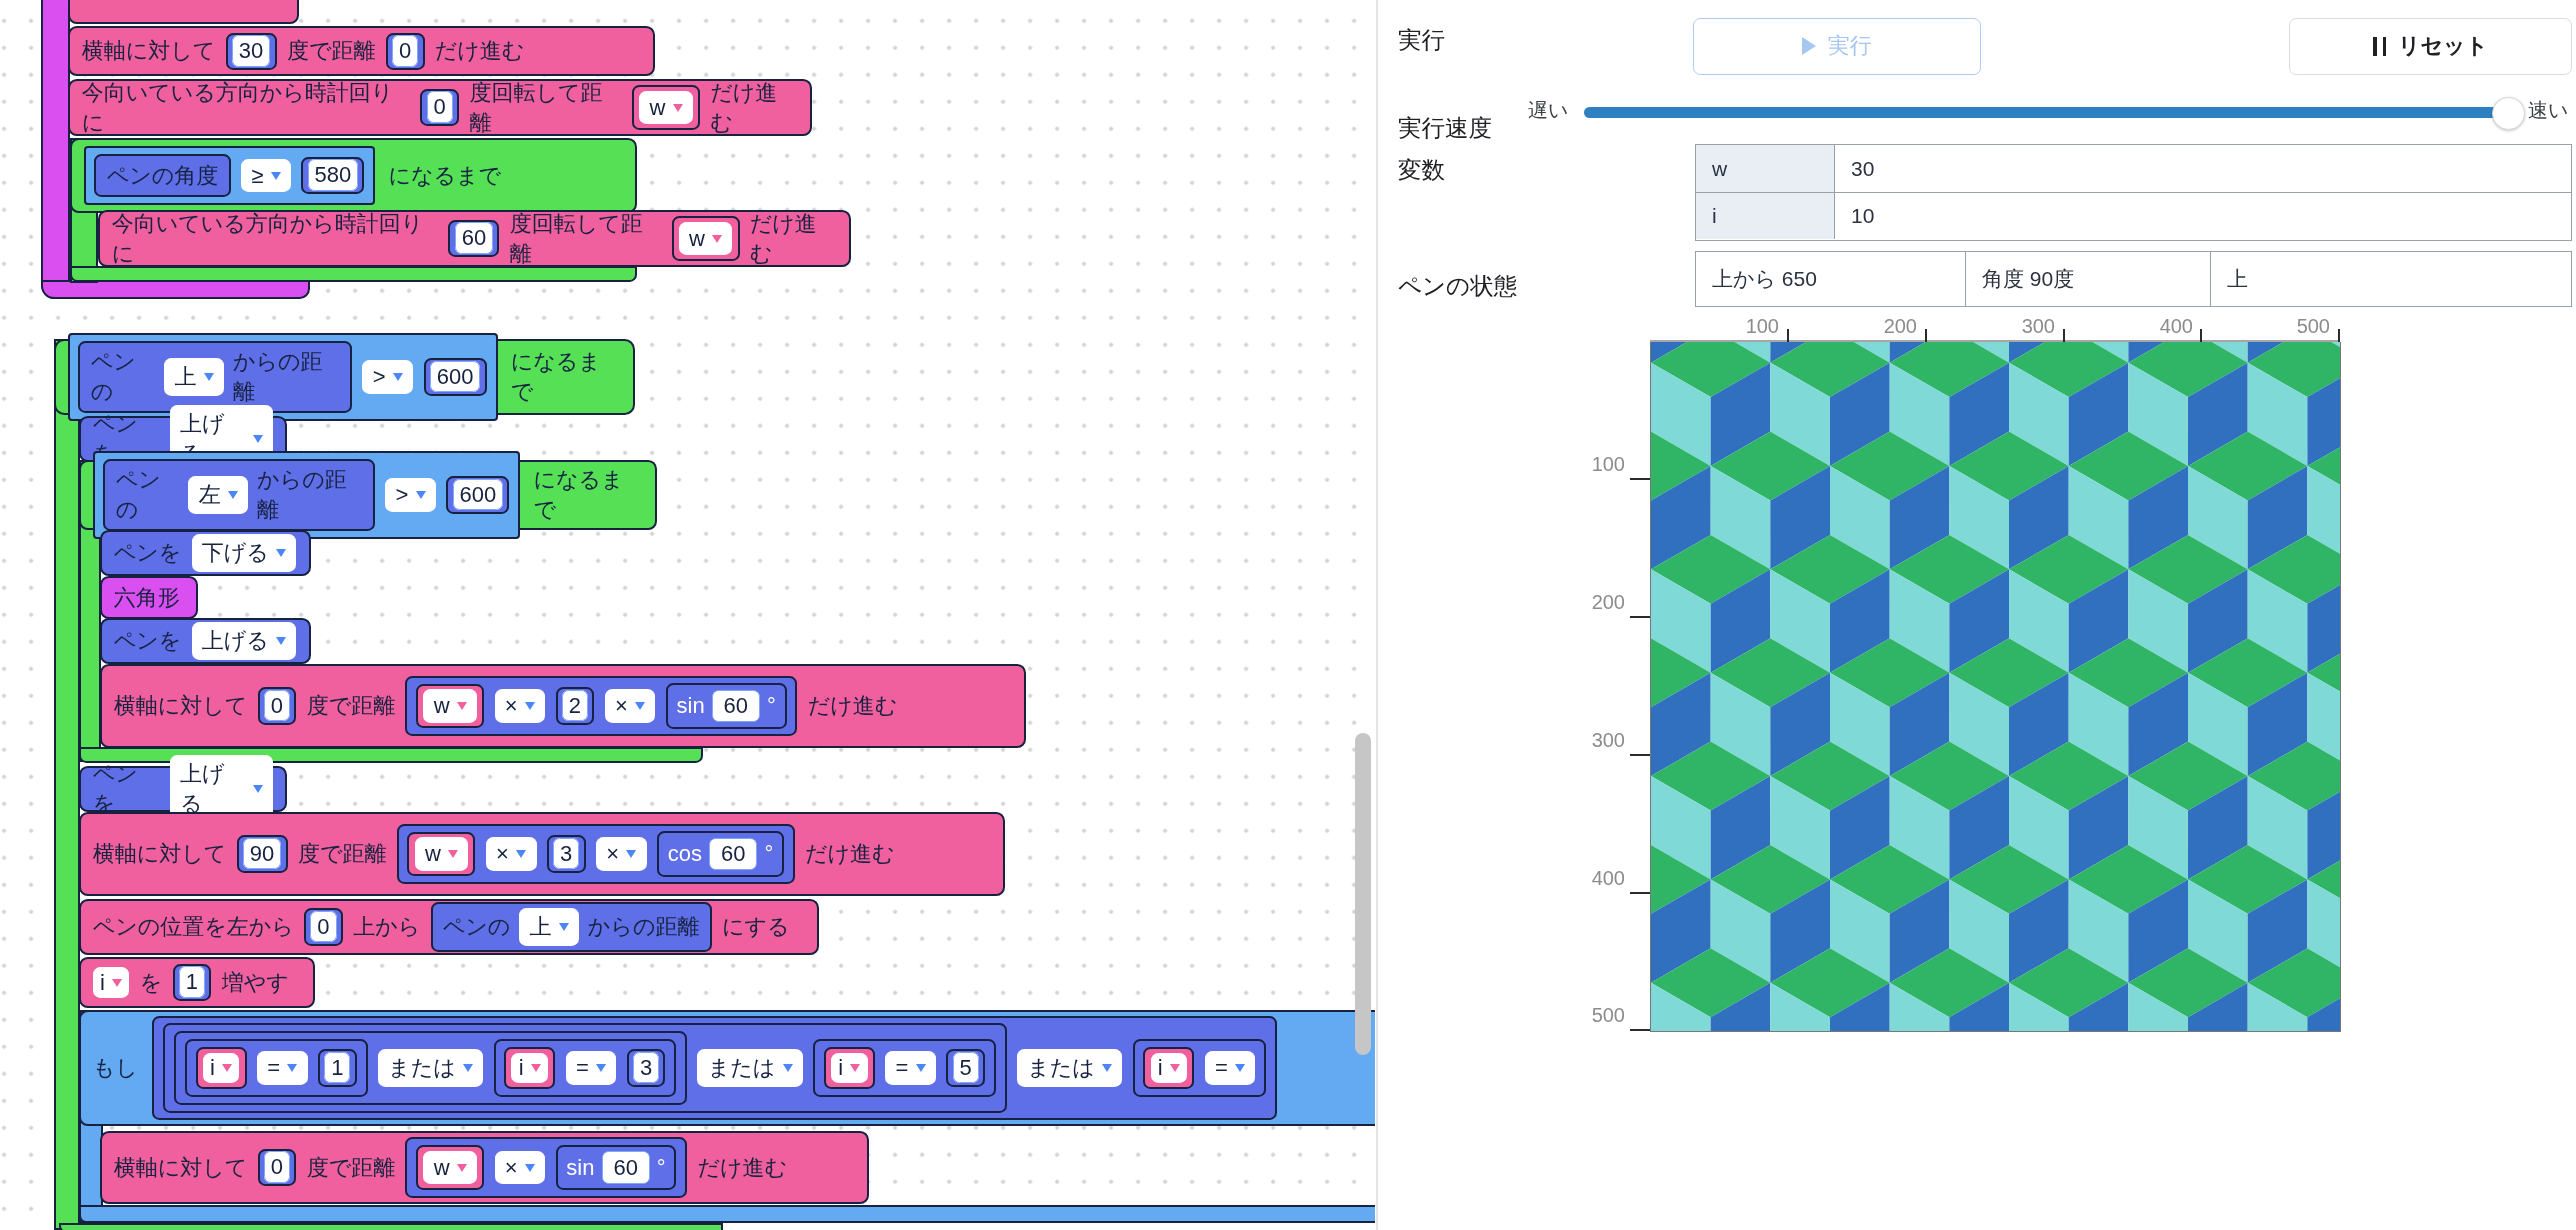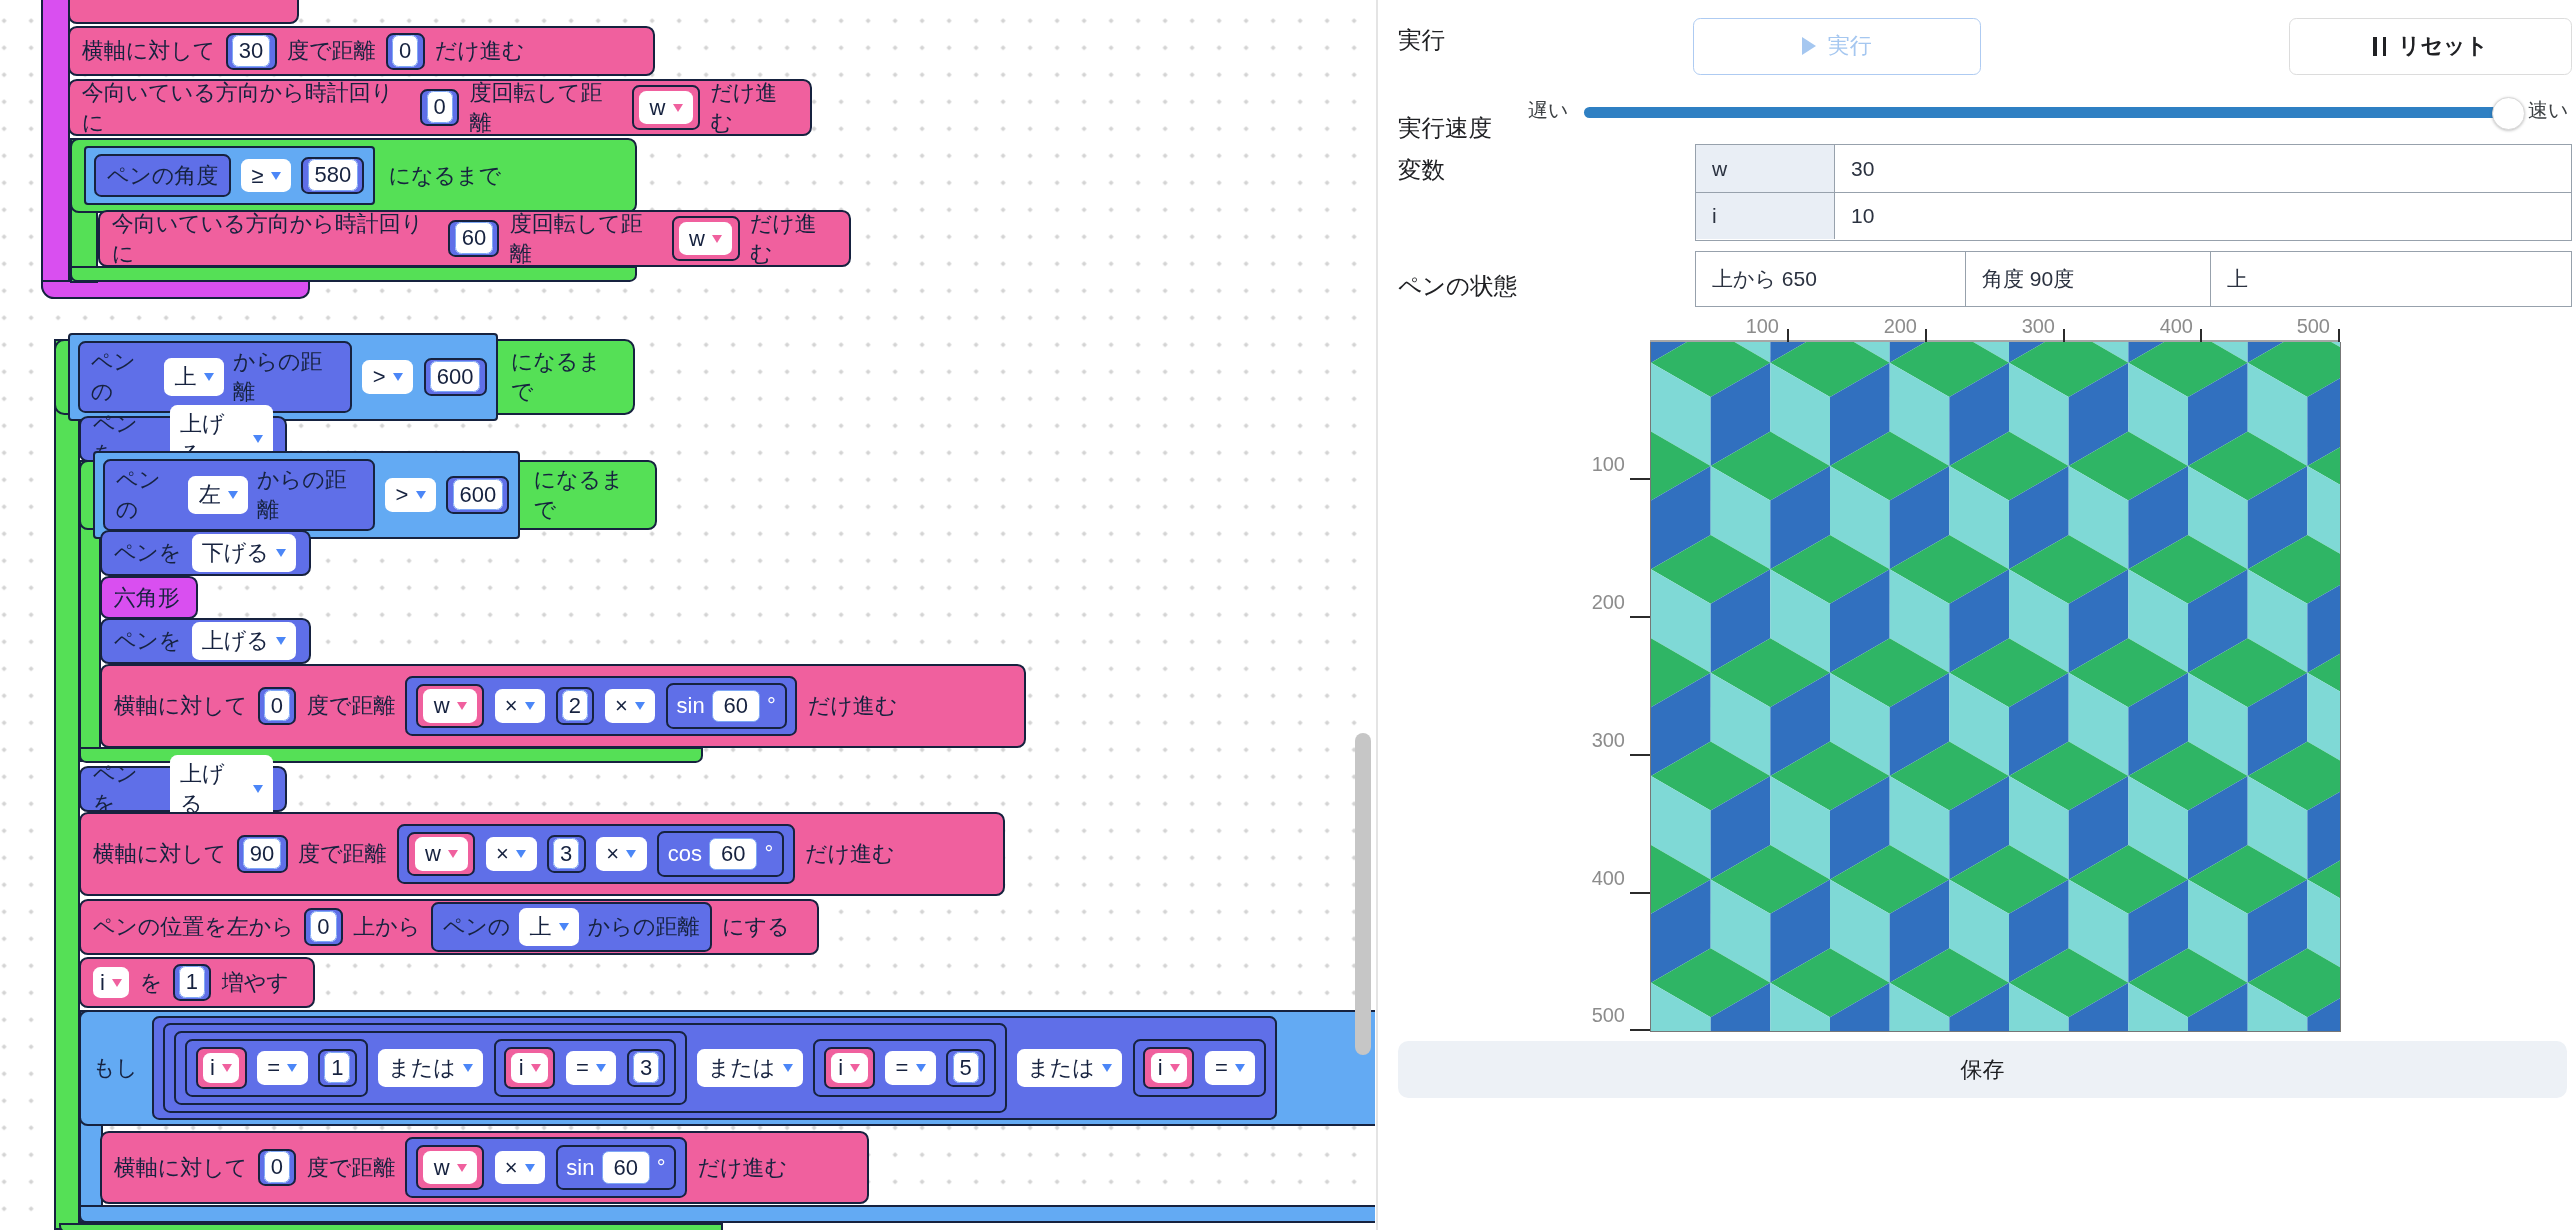--- a/index.html
+++ b/index.html
@@ -709,17 +709,14 @@
       <polygon points="433.01143170299736,615 476.3127018922193,640 476.3127018922193,690 433.01143170299736,665" fill="#7fd9d6"></polygon>
       <polygon points="519.6139720814413,615 476.3127018922193,640 476.3127018922193,690 519.6139720814413,665" fill="#3170bf"></polygon>
       <polygon points="562.9152422706632,590 606.216512459885,615 562.9152422706632,640 519.6139720814413,615" fill="#2fb565"></polygon>
       <polygon points="519.6139720814413,615 562.9152422706632,640 562.9152422706632,690 519.6139720814413,665" fill="#7fd9d6"></polygon>
       <polygon points="606.216512459885,615 562.9152422706632,640 562.9152422706632,690 606.216512459885,665" fill="#3170bf"></polygon>
       <polygon points="649.517782649107,590 692.8190528383288,615 649.517782649107,640 606.216512459885,615" fill="#2fb565"></polygon>
       <polygon points="606.216512459885,615 649.517782649107,640 649.517782649107,690 606.216512459885,665" fill="#7fd9d6"></polygon>
       <polygon points="692.8190528383288,615 649.517782649107,640 649.517782649107,690 692.8190528383288,665" fill="#3170bf"></polygon>
     </svg>
 
-  <div id="save-bar">
-    <span>保存</span>
-  </div>
 </div>
 
 
 </body></html>

